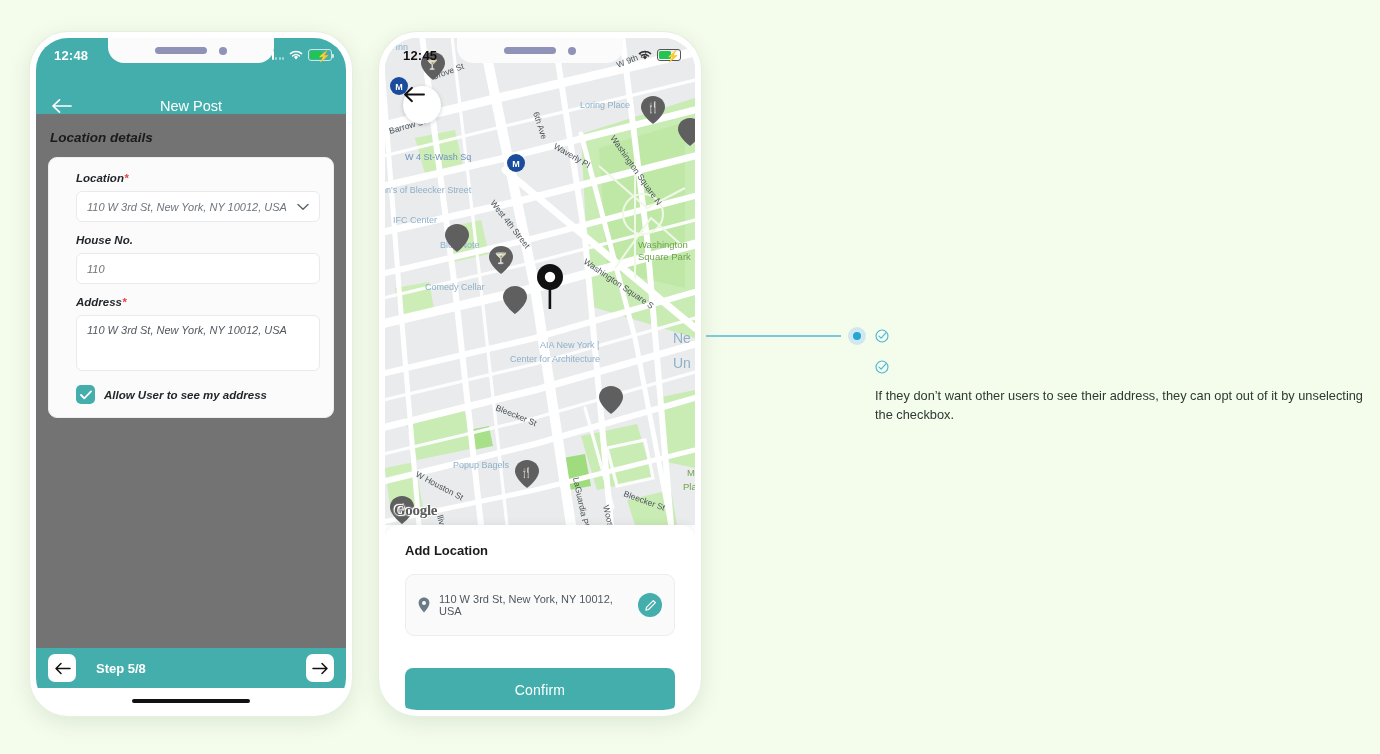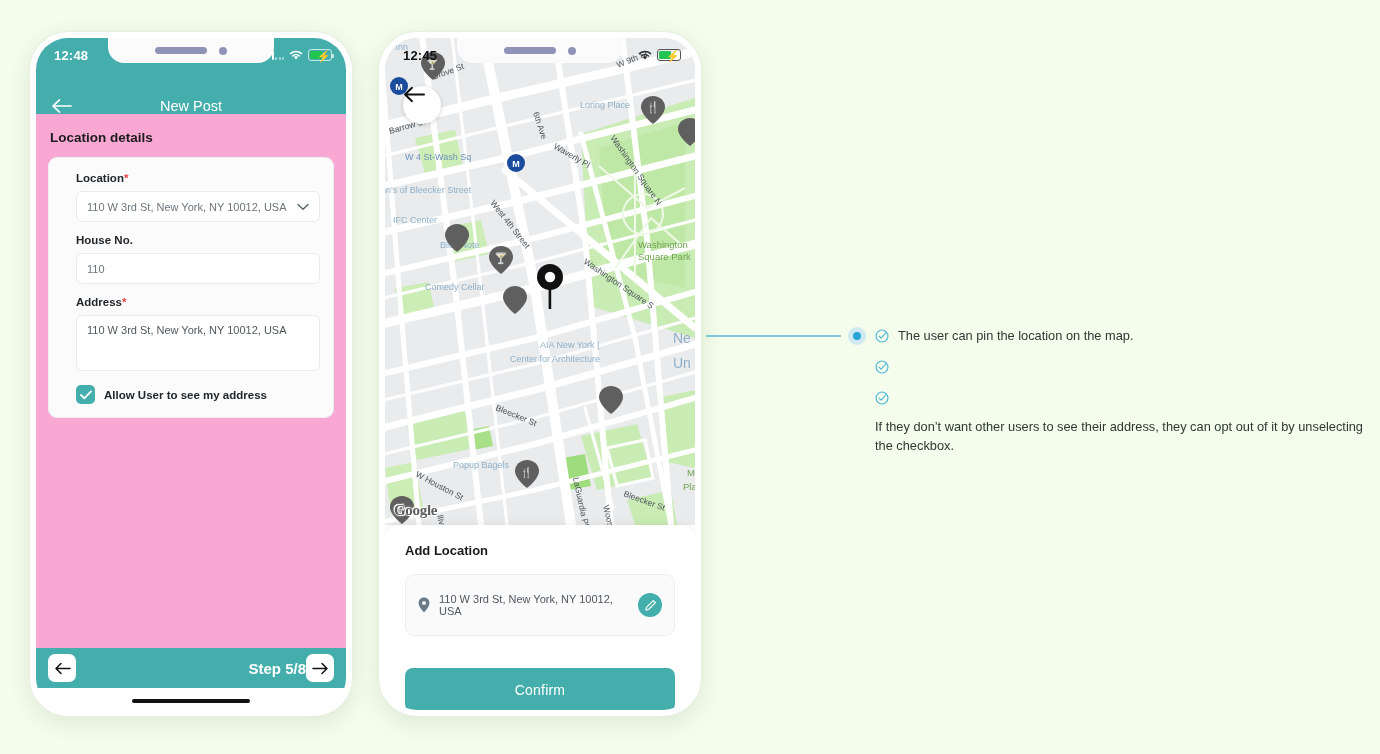--- a/index.html
+++ b/index.html
@@ -65,21 +65,21 @@
   }
   .nav-row {
     position: absolute; top: 40px; left: 0; right: 0; height: 36px;
     display: flex; align-items: flex-end; z-index: 25;
   }
   .nav-back { width: 50px; display:flex; align-items:center; justify-content:center; color:#fff; }
   .nav-title { flex: 1; text-align: center; color: #fff; font-size: 14.5px; font-weight: 400;
                margin-left: -50px; }
 
   .content { position: absolute; top: 76px; left: 0; right: 0; bottom: 62px;
-             background: #f9a8d4; padding: 16px 12px 0 12px; }
+             background: #737373; padding: 16px 12px 0 12px; font-style: italic; }
   .section-title { font-size: 13.5px; font-weight: 700; color: #1b1b1b; padding: 0 2px 12px 2px; }
 
   .card {
     border: 1px solid #eceef0; border-radius: 9px; background: #fbfbfc;
     padding: 14px 13px 13px 27px;
   }
   .field-label { font-size: 11.5px; font-weight: 700; color: #22272b; margin-bottom: 7px; }
   .req { color: #e8413c; font-weight: 700; }
   .input {
     background: #fff; border: 1px solid #e9eaec; border-radius: 6px;
@@ -100,21 +100,21 @@
   .check-label { font-size: 11.5px; font-weight: 700; color: #22272b; }
 
   .bottombar {
     position: absolute; left: 0; right: 0; bottom: 22px; height: 40px;
     background: var(--teal); display: flex; align-items: center; padding: 0 12px; z-index: 20;
   }
   .circle-btn {
     width: 28px; height: 28px; border-radius: 7px; background: #fff;
     display: flex; align-items: center; justify-content: center; flex: none;
   }
-  .step-text { flex: 1; text-align: right; color: #fff; font-size: 15px; font-weight: 700; padding-left: 20px; }
+  .step-text { flex: 1; text-align: left; color: #fff; font-size: 13px; font-weight: 700; padding-left: 20px; }
 
   .home-indicator {
     position: absolute; bottom: 7px; left: 50%; transform: translateX(-50%);
     width: 118px; height: 4.5px; border-radius: 4px; background: #111;
   }
 
   
   .map { position: absolute; top: 0; left: 0; right: 0; height: 487px; overflow: hidden;
          background: #e9ebec; }
   .map svg { position: absolute; top: 0; left: 0; }
@@ -469,29 +469,20 @@
   <div class="anno-dot-inner"></div>
 
   <div class="anno-list">
     <div class="anno-item">
       <span class="anno-icon">
         <svg width="14" height="14" viewBox="0 0 16 16">
           <circle cx="8" cy="8" r="6.8" fill="none" stroke="#4fb8da" stroke-width="1.3"></circle>
           <path d="M4.6 8.1 L7 10.4 L12.4 4.3" fill="none" stroke="#4fb8da" stroke-width="1.3" stroke-linecap="round" stroke-linejoin="round"></path>
         </svg>
       </span>
-      <span class="anno-text">The user can pin the location on the map.</span>
-    </div>
-    <div class="anno-item">
-      <span class="anno-icon">
-        <svg width="14" height="14" viewBox="0 0 16 16">
-          <circle cx="8" cy="8" r="6.8" fill="none" stroke="#4fb8da" stroke-width="1.3"></circle>
-          <path d="M4.6 8.1 L7 10.4 L12.4 4.3" fill="none" stroke="#4fb8da" stroke-width="1.3" stroke-linecap="round" stroke-linejoin="round"></path>
-        </svg>
-      </span>
     </div>
     <div class="anno-item">
       <span class="anno-icon">
         <svg width="14" height="14" viewBox="0 0 16 16">
           <circle cx="8" cy="8" r="6.8" fill="none" stroke="#4fb8da" stroke-width="1.3"></circle>
           <path d="M4.6 8.1 L7 10.4 L12.4 4.3" fill="none" stroke="#4fb8da" stroke-width="1.3" stroke-linecap="round" stroke-linejoin="round"></path>
         </svg>
       </span>
       <span class="anno-text">If they don’t want other users to see their address, they can opt out of it by unselecting the checkbox.</span>
     </div>

